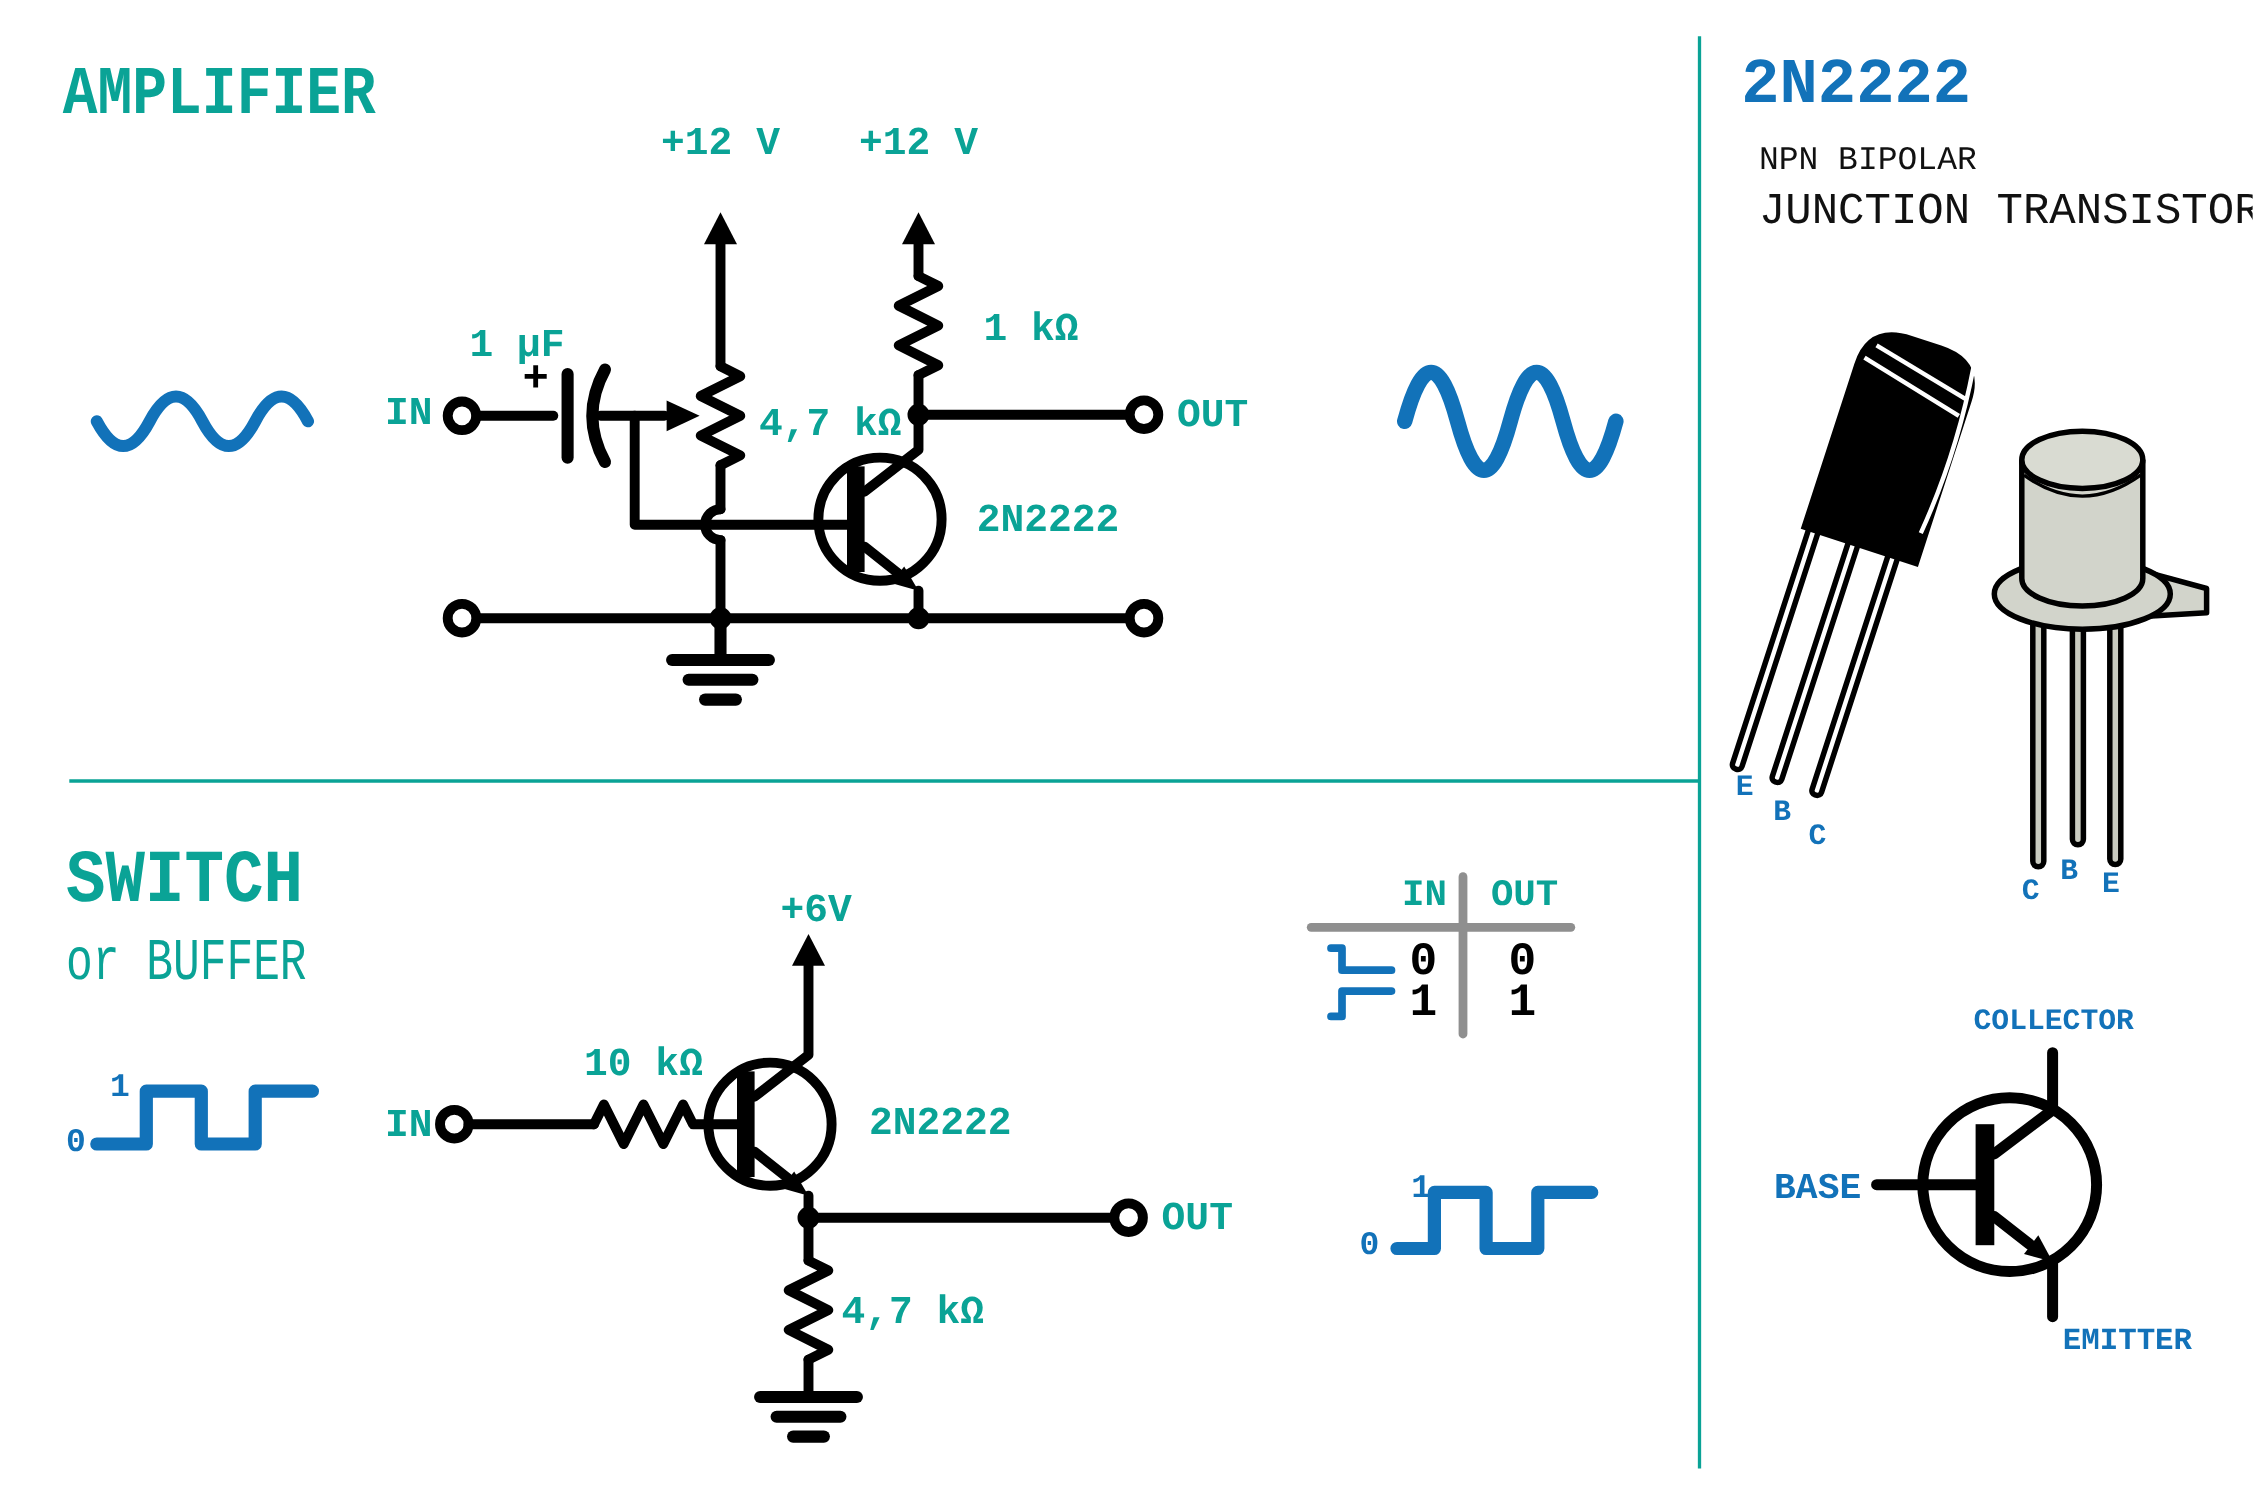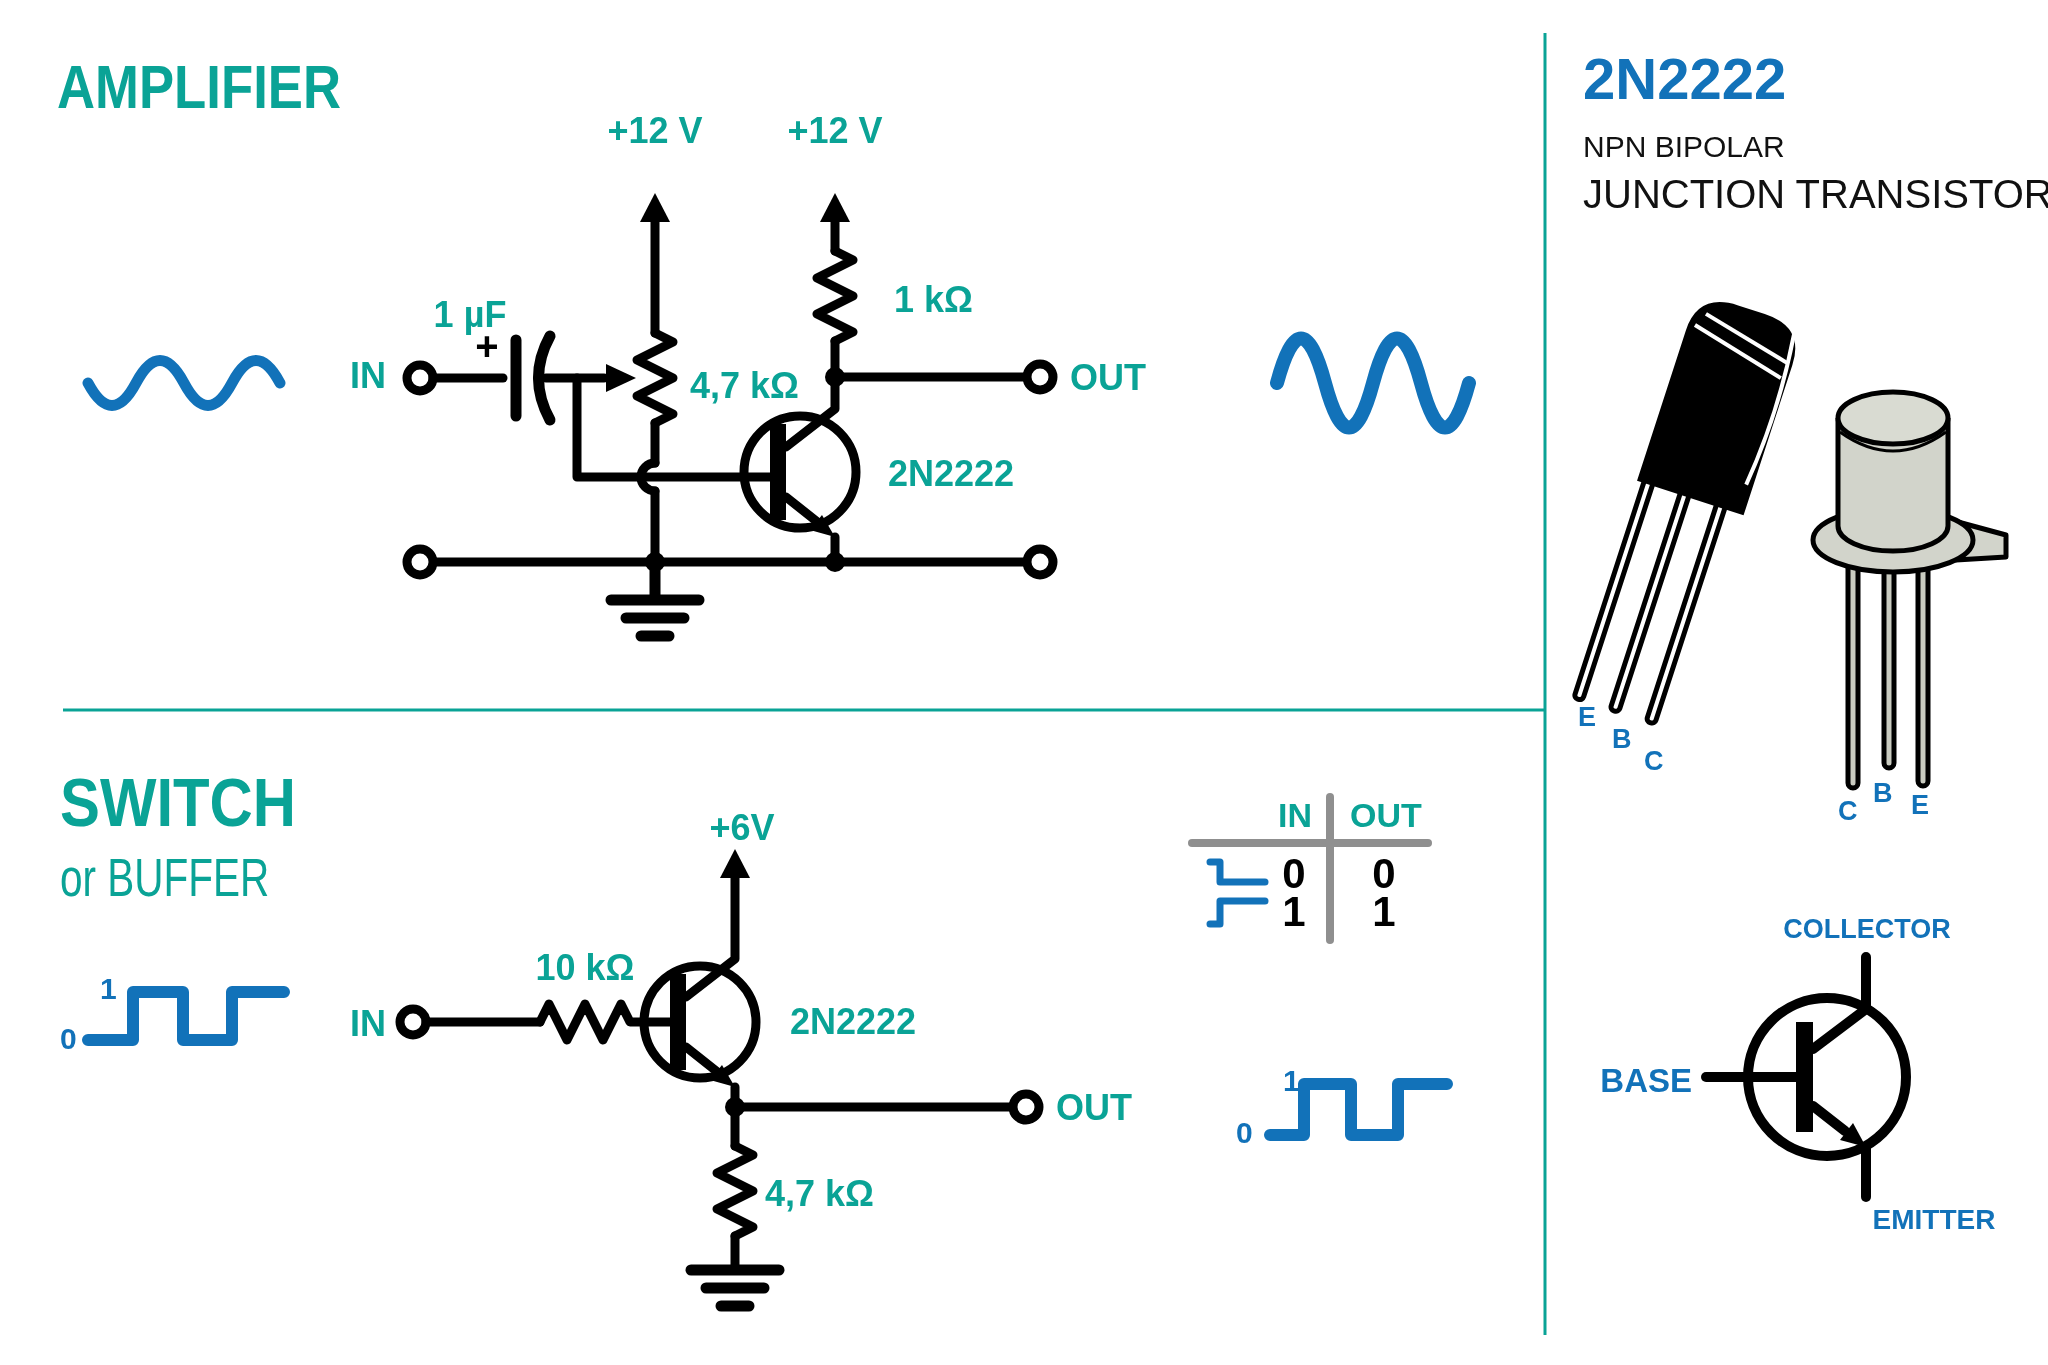--- a/index.html
+++ b/index.html
@@ -1,24 +1,24 @@
 <!DOCTYPE html>
 <html><head>
 <meta charset="utf-8">
 <style>
   html,body{margin:0;padding:0;background:#fff;}
   .stage{position:relative;width:2048px;height:1365px;background:#fff;overflow:hidden;
-         font-family:Liberation Sans, sans-serif;}
+         font-family:Liberation Mono, monospace;}
   .stage svg{position:absolute;left:0;top:0;}
   .lbl{position:absolute;line-height:1;white-space:nowrap;font-weight:bold;}
   .c{transform:translateX(-50%);text-align:center;}
   .r{transform:translateX(-100%);}
   .teal{color:#0aa396;}
   .blue{color:#1272b9;}
-  .ink{color:#111;}
+  .ink{color:#111;margin-left:16px;}
   .blk{color:#000;}
   .ttl{transform-origin:0 0;}
 </style>
 </head>
 <body>
 
 <div class="stage">
 
   <svg width="2048" height="1365" viewBox="0 0 2048 1365">
 

